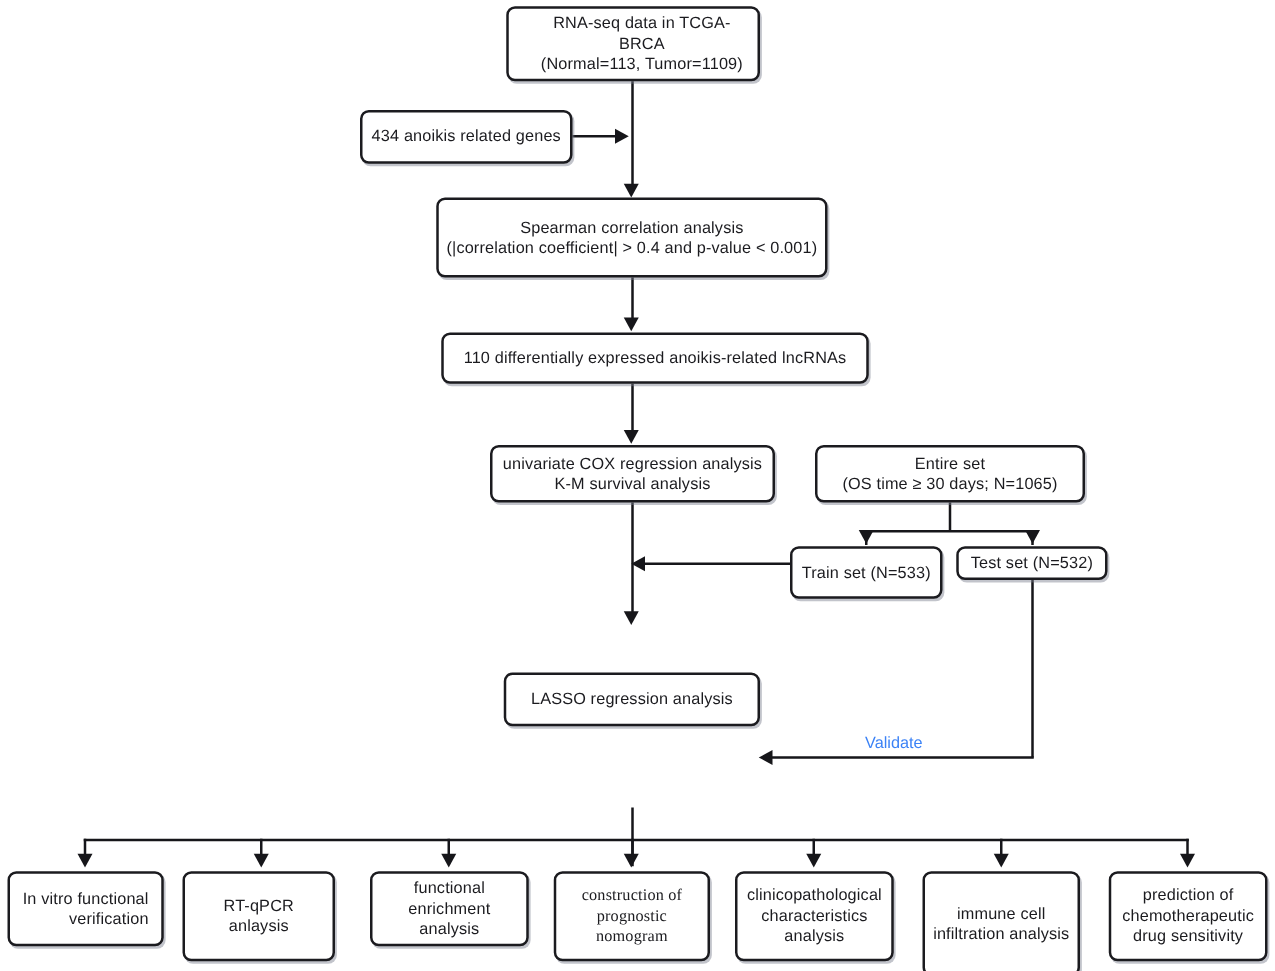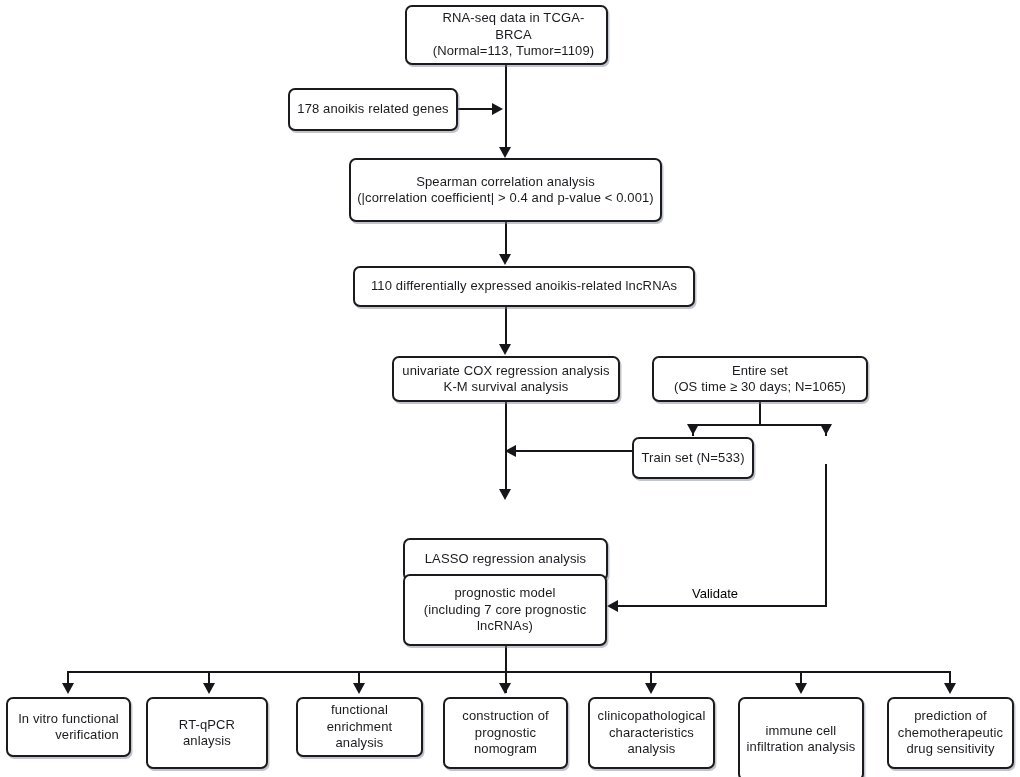--- a/index.html
+++ b/index.html
@@ -62,62 +62,60 @@
   }
   .arrow.right {
     border-top: 6px solid transparent;
     border-bottom: 6px solid transparent;
     border-left: 11px solid #16161a;
   }
   .edge-label {
     position: absolute;
     font-size: 13px;
     line-height: 15px;
-    color: #000000;
+    color: #3b82f6;
     z-index: 4;
     white-space: nowrap;
   }
 </style>
 </head>
 <body>
 
 <div id="canvas">
 
   <div class="node" style="left:405px; top:5px; width:203px; height:60px;padding-left:20px;">RNA-seq data in TCGA-BRCA
 (Normal=113, Tumor=1109)</div>
 
-  <div class="node" style="left:288px; top:88px; width:170px; height:43px;">178 anoikis related genes</div>
+  <div class="node" style="left:288px; top:88px; width:170px; height:43px;">434 anoikis related genes</div>
 
   <div class="node" style="left:349px; top:158px; width:313px; height:64px;">Spearman correlation analysis
 (|correlation coefficient| &gt; 0.4 and p-value &lt; 0.001)</div>
 
   <div class="node" style="left:334px; top:266px; width:342px; height:41px;margin-left:19px;">110 differentially expressed anoikis-related lncRNAs</div>
 
   <div class="node" style="left:392px; top:356px; width:228px; height:46px;">univariate COX regression analysis
 K-M survival analysis</div>
 
   <div class="node" style="left:652px; top:356px; width:216px; height:46px;">Entire set
 (OS time ≥ 30 days; N=1065)</div>
 
   <div class="node" style="left:632px; top:437px; width:122px; height:42px;">Train set (N=533)</div>
 
+  <div class="node" style="left:765px; top:437px; width:121px; height:27px;">Test set (N=532)</div>
 
   <div class="node" style="left:403px; top:502px; width:205px; height:43px;margin-top:36px;">LASSO regression analysis</div>
 
-  <div class="node" style="left:403px; top:574px; width:204px; height:72px;">prognostic model
-(including 7 core prognostic
-lncRNAs)</div>
 
   <div class="node" style="left:6px; top:697px; width:125px; height:60px;text-align:right;">In vitro functional
 verification</div>
   <div class="node" style="left:146px; top:697px; width:122px; height:72px;">RT-qPCR anlaysis</div>
   <div class="node" style="left:296px; top:697px; width:127px; height:60px;">functional
 enrichment
 analysis</div>
-  <div class="node" style="left:443px; top:697px; width:125px; height:72px;">construction of
+  <div class="node" style="left:443px; top:697px; width:125px; height:72px;font-family:Liberation Serif, serif;">construction of
 prognostic
 nomogram</div>
   <div class="node" style="left:588px; top:697px; width:127px; height:72px;">clinicopathological
 characteristics
 analysis</div>
   <div class="node" style="left:738px; top:697px; width:126px; height:84px;">immune cell
 infiltration analysis</div>
   <div class="node" style="left:887px; top:697px; width:127px; height:72px;">prediction of
 chemotherapeutic
 drug sensitivity</div>

